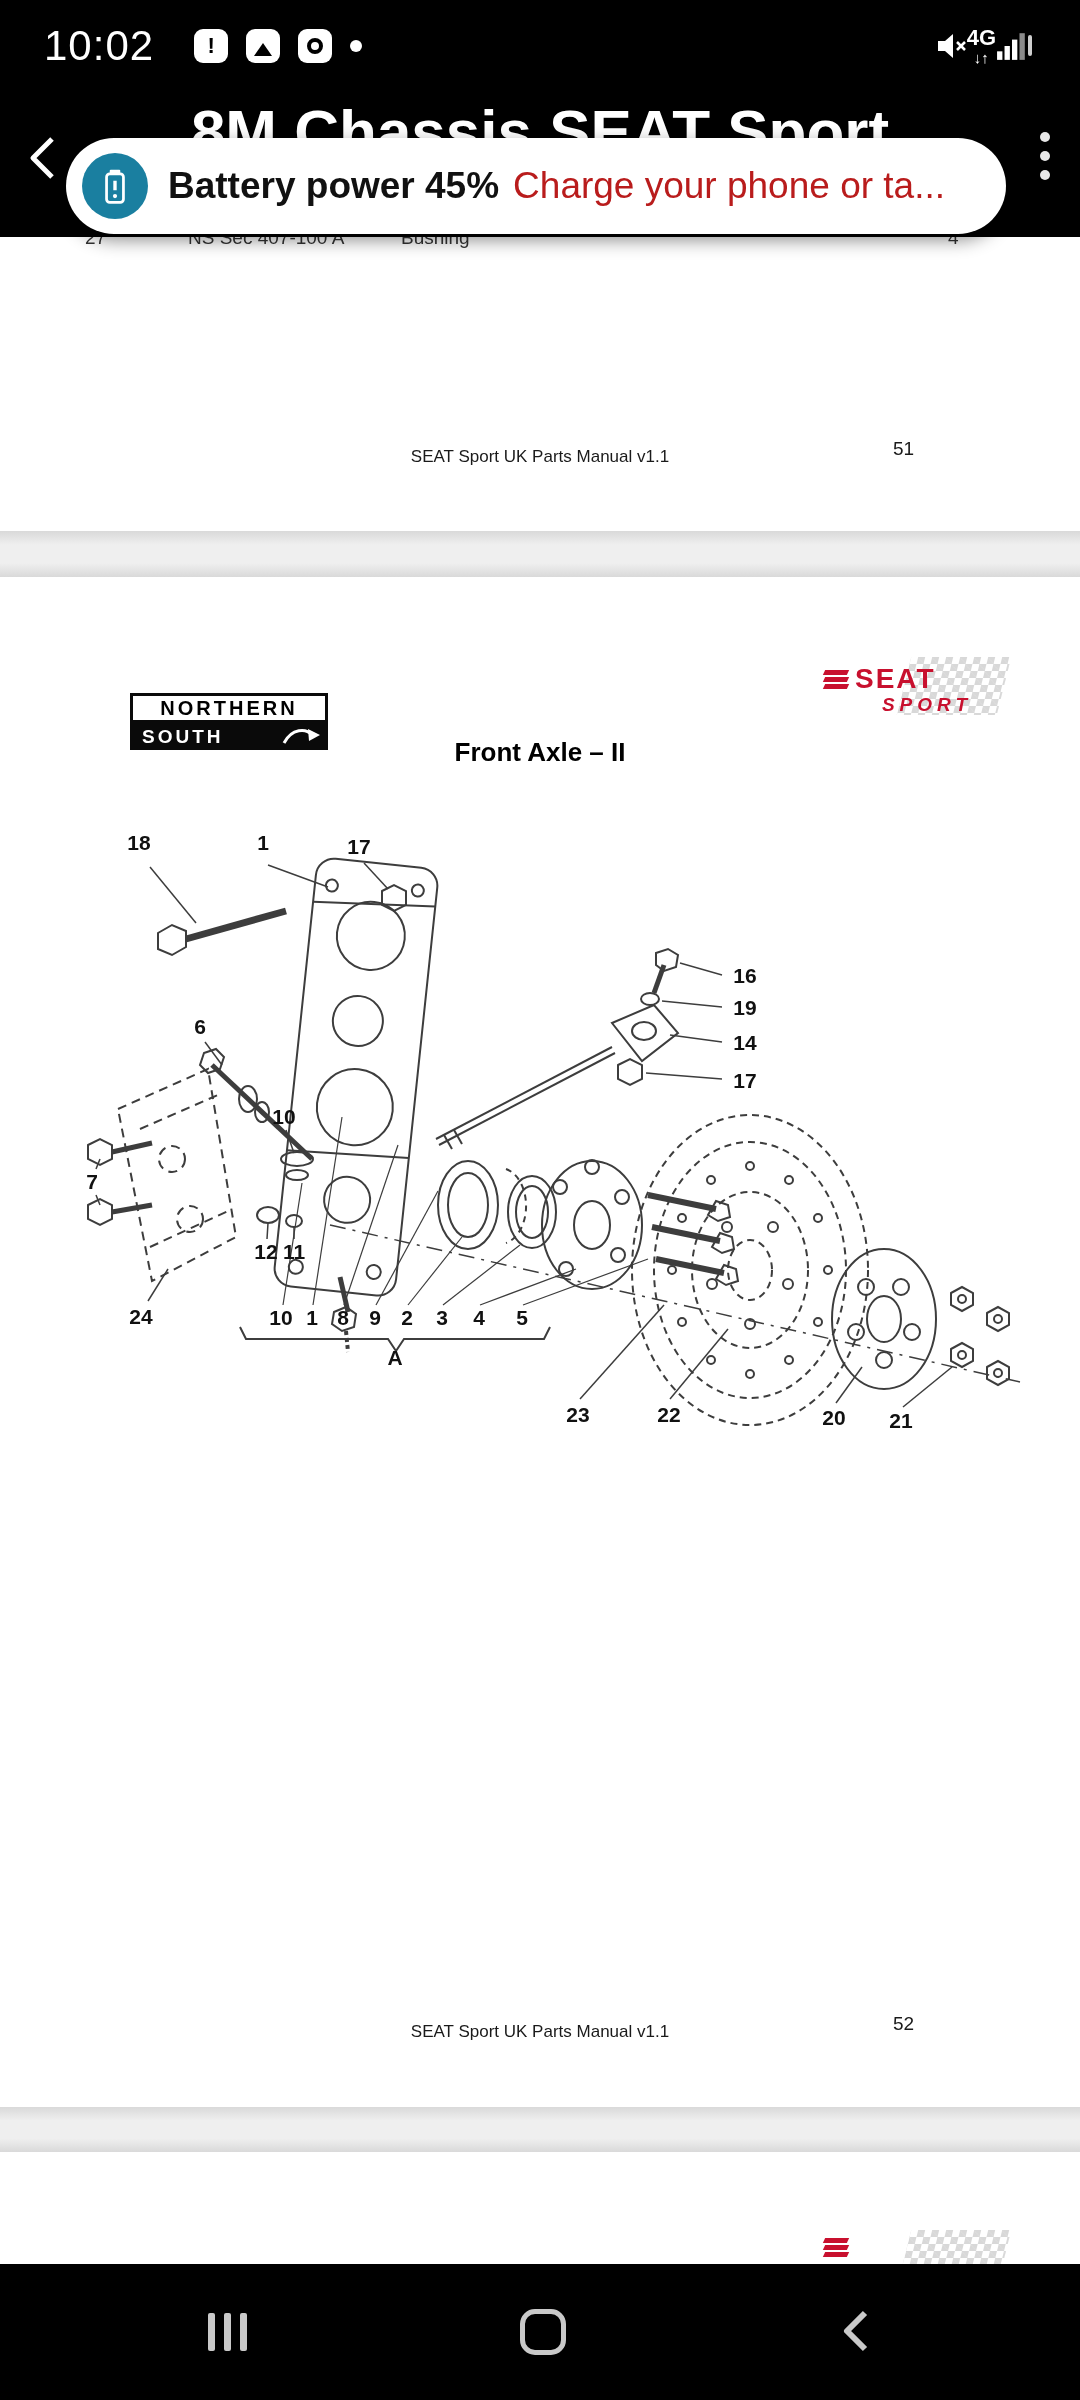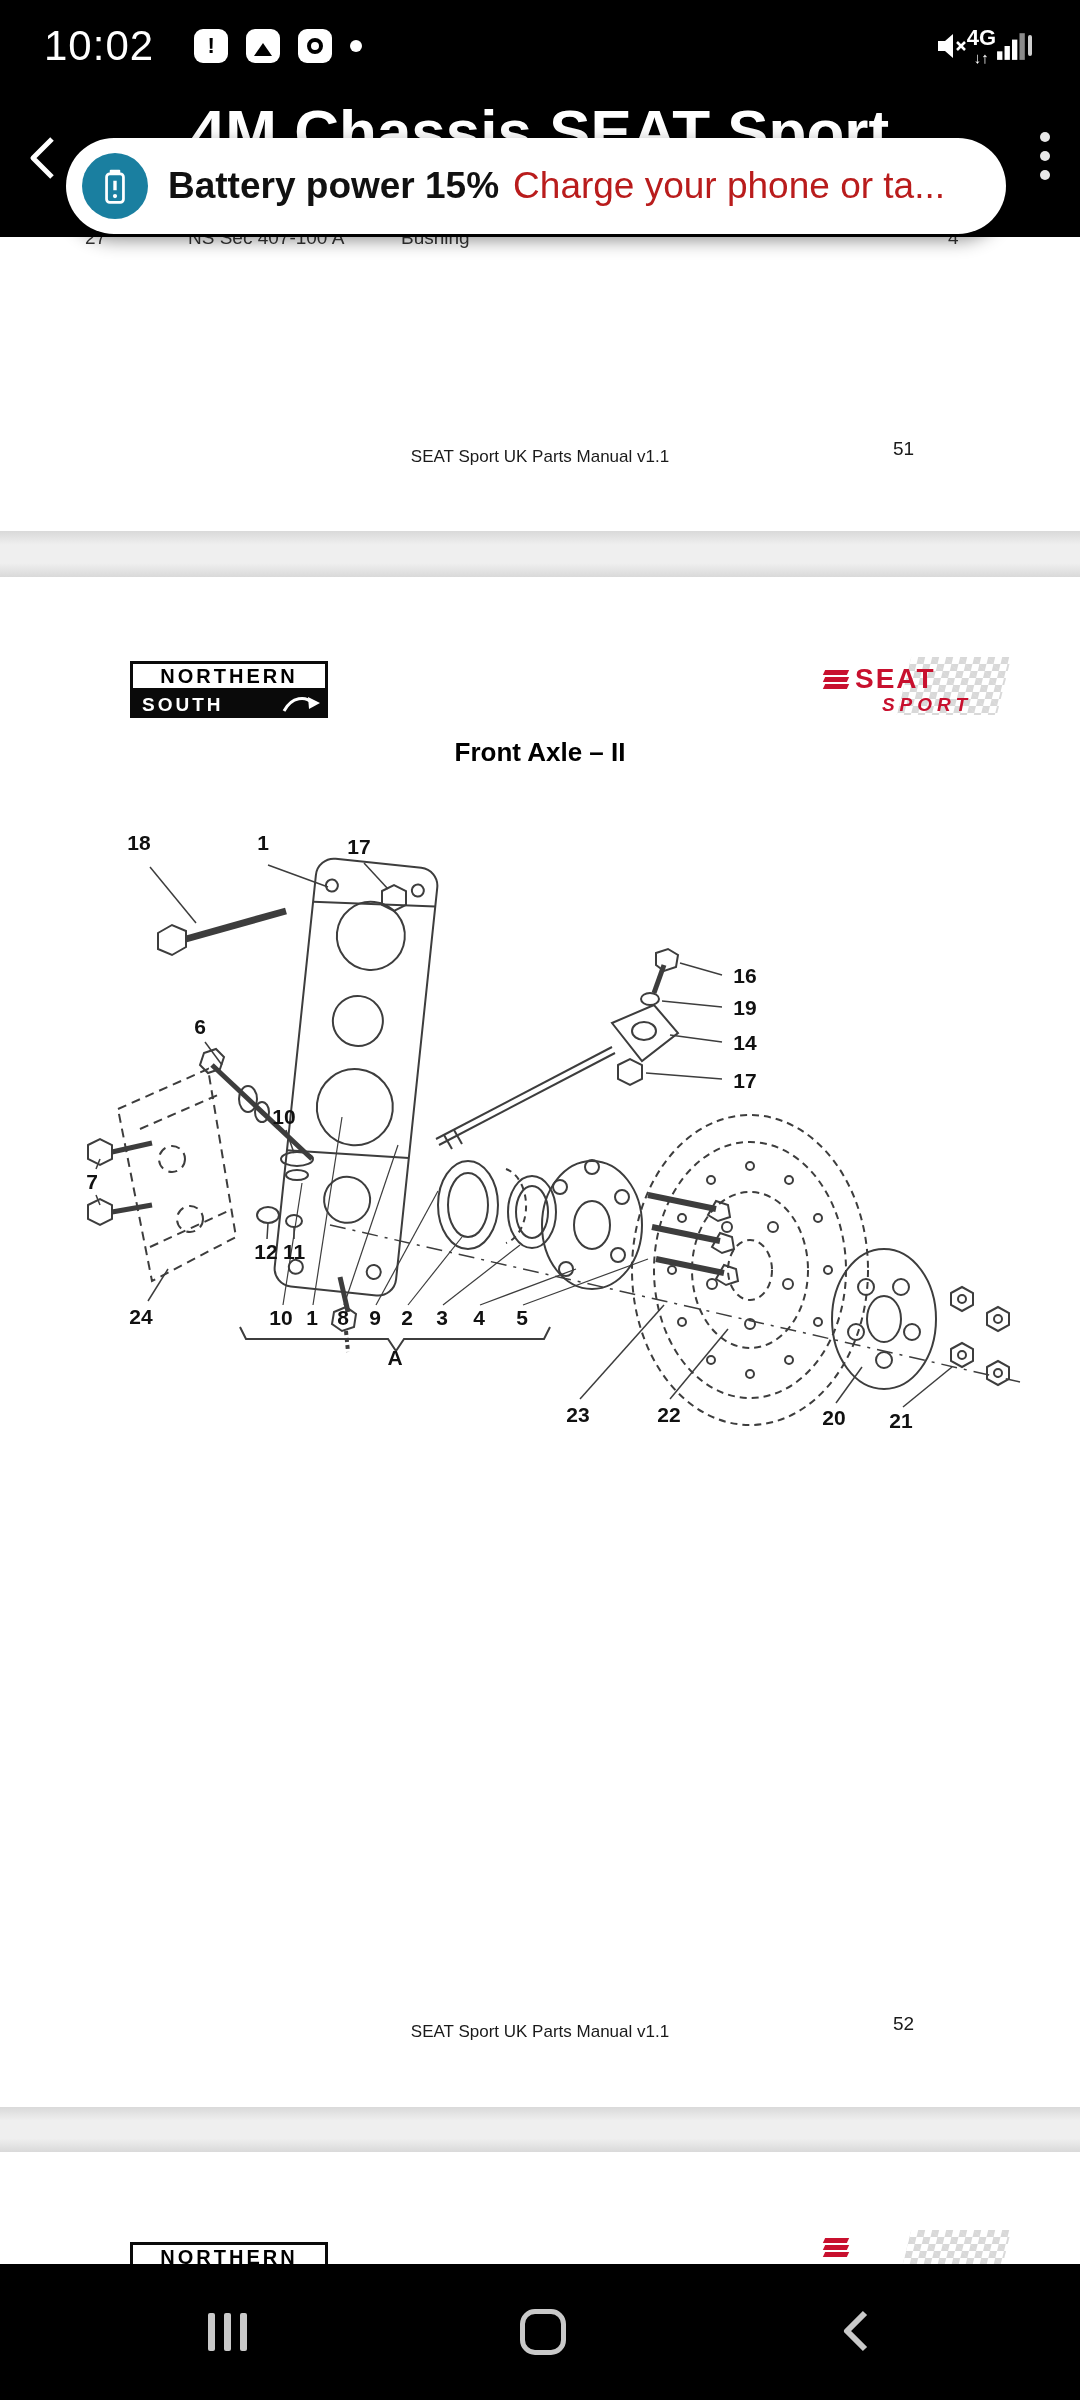--- a/index.html
+++ b/index.html
@@ -54,21 +54,21 @@
   .pr-part { left:188px; }
   .pr-desc { left:401px; }
   .pr-qty  { left:948px; }
 
   .pfooter { position:absolute; left:0; width:1080px; text-align:center; font-size:17px; color:#1a1a1a;margin-top:7px; }
   .pnum { position:absolute; left:893px; font-size:19px; color:#1a1a1a; }
   .f51 { top:203px; } .n51 { top:201px; }
   .f52 { top:1438px; } .n52 { top:1436px; }
 
   
-  .logo-ns { position:absolute; width:198px; }
+  .logo-ns { position:absolute; width:198px;margin-top:32px; }
   .ns-top { height:30px; border:3px solid #0a0a0a; background:#fff; color:#000; font-size:20px; font-weight:bold; letter-spacing:3px;
             display:flex; align-items:center; justify-content:center; }
   .ns-bottom { height:27px; background:#0a0a0a; color:#fff; font-size:19px; font-weight:bold; letter-spacing:3px;
                display:flex; align-items:center; padding-left:12px; position:relative; }
   .ns-arrow { position:absolute; right:8px; top:3px; }
   .pos-ns-52 { left:130px; top:84px; }
   .pos-ns-53 { left:130px; top:90px; }
 
   .logo-seat { position:absolute; width:170px; height:56px;text-align:center; }
   .pos-seat-52 { left:824px; top:86px; }
@@ -127,21 +127,21 @@
       <rect x="15" y="9" width="5" height="19" fill="#fff"></rect>
       <rect x="22" y="3" width="5" height="25" fill="#8a8a8a"></rect>
     </svg>
     <span class="batt">
       <span class="batt-cap"></span>
       <span class="batt-body"><span class="batt-fill"></span></span>
     </span>
   </div>
 </div>
 
-<div class="app-title">4M Chassis SEAT Sport</div>
+<div class="app-title">8M Chassis SEAT Sport</div>
 <button class="back-btn">
   <svg width="34" height="48" viewBox="0 0 34 48">
     <polyline points="26,5 7,24 26,43" stroke="#fff" stroke-width="5" fill="none" stroke-linejoin="round"></polyline>
   </svg>
 </button>
 <button class="menu-btn">
   <span></span>
   <span></span>
   <span></span>
 </button>
@@ -149,21 +149,21 @@
 <div class="heads-up">
   <span class="hu-icon">
     <svg width="38" height="38" viewBox="0 0 36 36">
       <rect x="13" y="2.5" width="10" height="4" fill="#fff" rx="1"></rect>
       <rect x="10" y="6.5" width="16" height="27" rx="3" fill="none" stroke="#fff" stroke-width="2.6"></rect>
       <line x1="18" y1="13" x2="18" y2="22" stroke="#fff" stroke-width="3.2"></line>
       <circle cx="18" cy="27.5" r="2" fill="#fff"></circle>
     </svg>
   </span>
   <div class="hu-text">
-    <span class="hu-title">Battery power 15%</span><span class="hu-msg">Charge your phone or ta...</span>
+    <span class="hu-title">Battery power 45%</span><span class="hu-msg">Charge your phone or ta...</span>
   </div>
 </div>
 
 <div class="doc">
 
   <section class="page page51">
     <div class="partial-row">
       <span class="pr-no">27</span>
       <span class="pr-part">NS Sec 407-100 A</span>
       <span class="pr-desc">Bushing</span>

